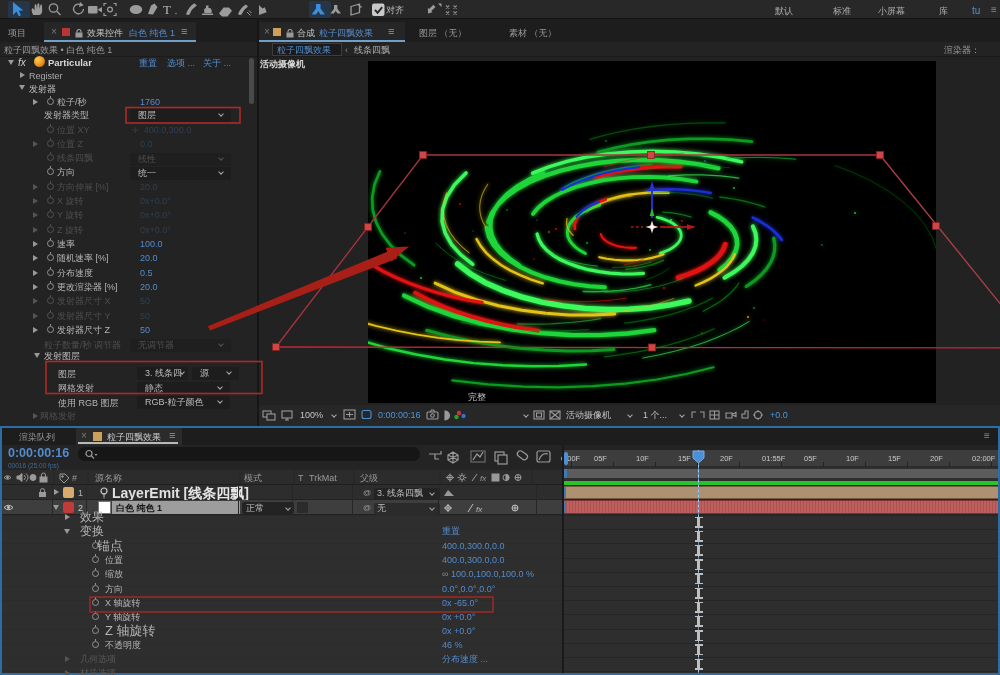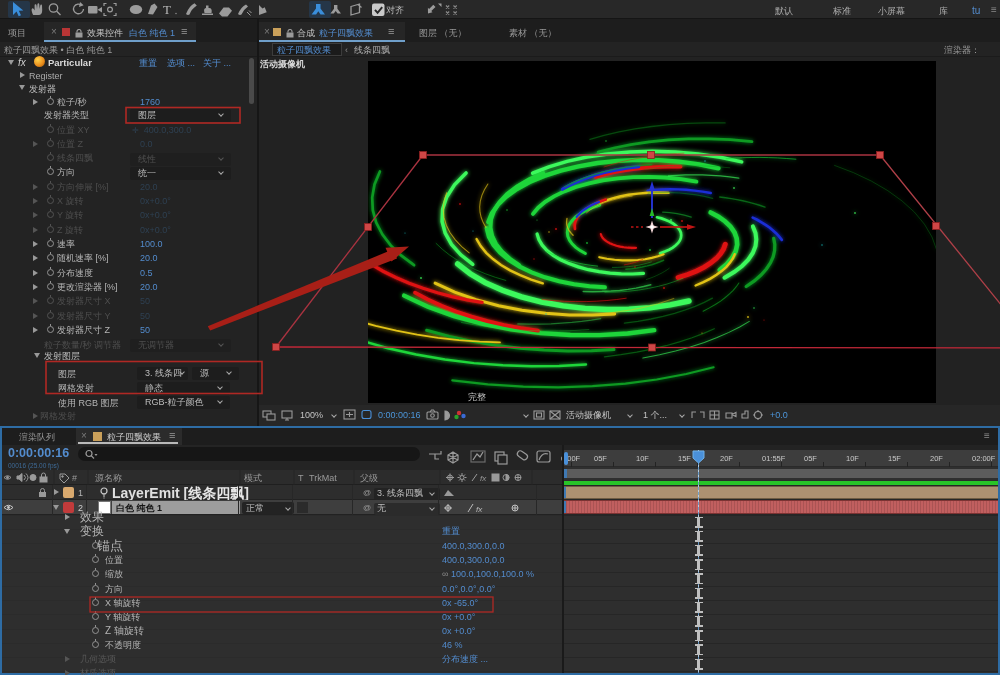--- a/index.html
+++ b/index.html
@@ -646,21 +646,21 @@
 <div class="sw" style="left:92px;top:585px"></div>
 <div class="t" style="left:105px;top:584px;color:#b4b4b4;font-size:9px;">方向</div>
 <div class="t" style="left:442px;top:584px;color:#538cce;font-size:9px;">0.0°,0.0°,0.0°</div>
 <div class="sw" style="left:92px;top:599px"></div>
 <div class="t" style="left:105px;top:598px;color:#b4b4b4;font-size:9px;">X 轴旋转</div>
 <div class="t" style="left:442px;top:598px;color:#538cce;font-size:9px;">0x -65.0°</div>
 <div class="sw" style="left:92px;top:613px"></div>
 <div class="t" style="left:105px;top:612px;color:#b4b4b4;font-size:9px;">Y 轴旋转</div>
 <div class="t" style="left:442px;top:612px;color:#538cce;font-size:9px;">0x +0.0°</div>
 <div class="sw" style="left:92px;top:627px"></div>
-<div class="t" style="left:105px;top:626px;color:#b4b4b4;font-size:10px;">Z 轴旋转</div>
+<div class="t" style="left:105px;top:626px;color:#b4b4b4;font-size:13px;">Z 轴旋转</div>
 <div class="t" style="left:442px;top:626px;color:#538cce;font-size:9px;">0x +0.0°</div>
 <div class="sw" style="left:92px;top:641px"></div>
 <div class="t" style="left:105px;top:640px;color:#b4b4b4;font-size:9px;">不透明度</div>
 <div class="t" style="left:442px;top:640px;color:#538cce;font-size:9px;">46 %</div>
 <div class="tr dim2" style="left:65px;top:656px"></div>
 <div class="t" style="left:80px;top:654px;color:#575757;font-size:9px;">几何选项</div>
 <div class="t" style="left:442px;top:654px;color:#538cce;font-size:9px;">分布速度 ...</div>
 <div class="tr dim2" style="left:65px;top:670px"></div>
 <div class="t" style="left:80px;top:668px;color:#575757;font-size:9px;">材质选项</div>
 <div class="a" style="left:563px;top:445px;width:435px;height:25px;background:#232323"></div>

